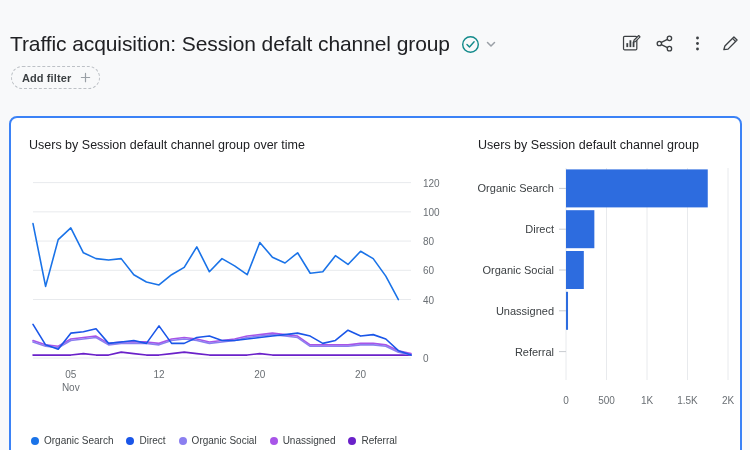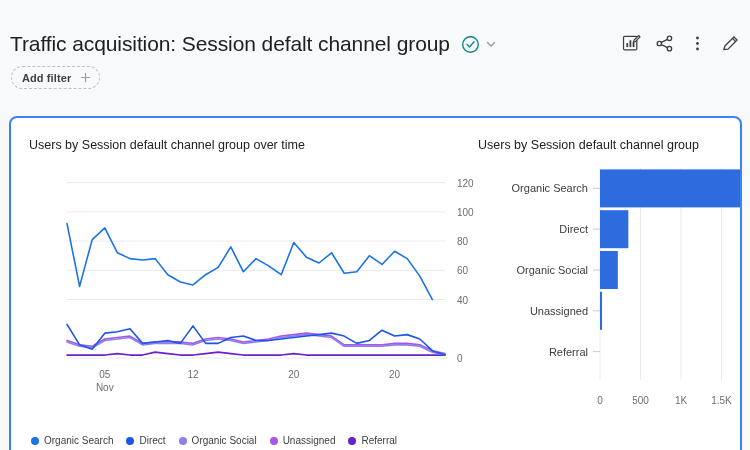--- a/index.html
+++ b/index.html
@@ -49,21 +49,21 @@
   .panes { display: flex; width: 100%; height: 100%; }
   .pane-left { width: 455px; position: relative; }
   .pane-right { flex: 1; position: relative; }
 
   .panel-title {
     position: absolute; left: 18px; top: 20px;
     font-size: 12.5px; color: #202124; font-weight: 400; white-space: nowrap;
   }
   .pane-right .panel-title { left: 12px; }
 
-  .plot { position: absolute; padding-left: 34px; }
+  .plot { position: absolute; }
   .plot svg { display: block; }
 
   
   .legend {
     position: absolute; left: 20px; bottom: 10px;
     display: flex; align-items: center; gap: 13px;
   }
   .lg-item { display: flex; align-items: center; gap: 5px; }
   .lg-dot { width: 8px; height: 8px; border-radius: 50%; display: block; }
   .lg-label { font-size: 10px; color: #3c4043; white-space: nowrap; }

